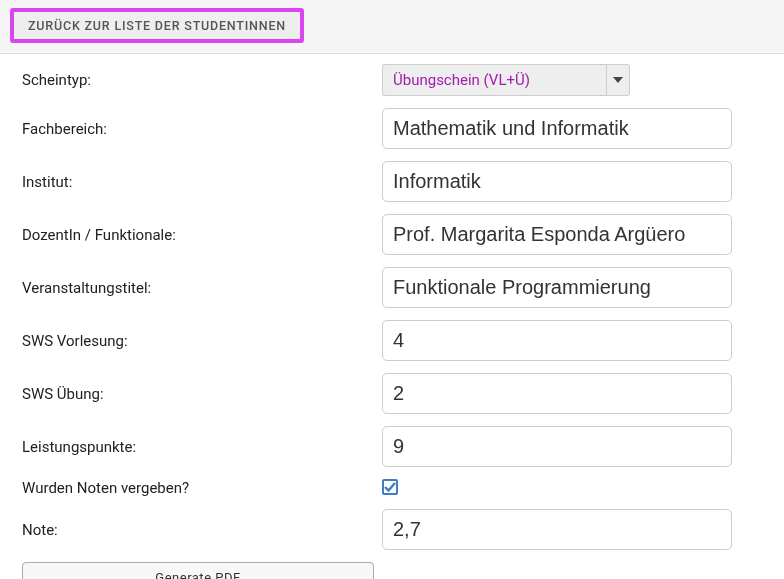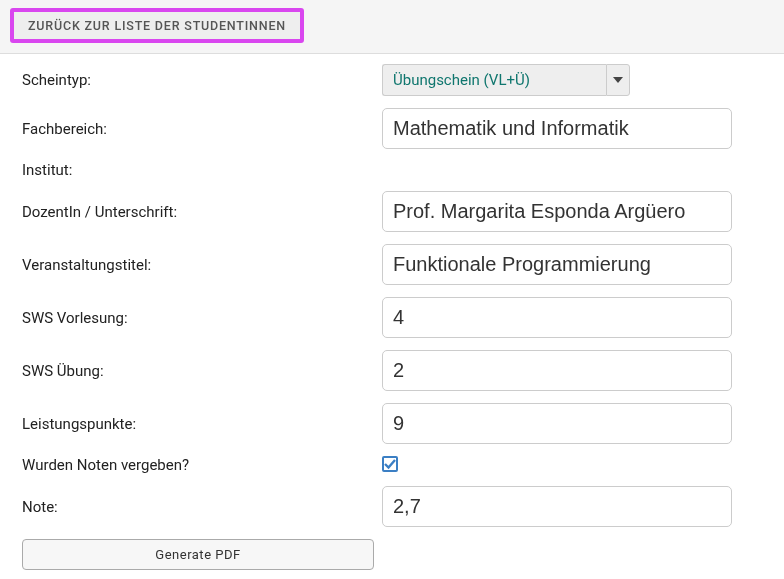--- a/index.html
+++ b/index.html
@@ -60,21 +60,21 @@
     width: 248px;
   }
   .select-val {
     flex: 1;
     background: #eeeeee;
     border: 1px solid #ccc;
     border-right: none;
     border-radius: 3px 0 0 3px;
     padding: 6px 10px;
     font-size: 15px;
-    color: #0f766e;
+    color: #a21caf;
   }
   .select-btn {
     width: 24px;
     background: #eeeeee;
     border: 1px solid #ccc;
     border-radius: 0 3px 3px 0;
     display: flex;
     align-items: center;
     justify-content: center;
     cursor: pointer;
@@ -131,24 +131,27 @@
 
   <div class="row">
     <div class="label-col">Fachbereich:</div>
     <div class="field-col">
       <input class="text-input" type="text" value="Mathematik und Informatik" style="">
     </div>
   </div>
 
   <div class="row">
     <div class="label-col">Institut:</div>
-  </div>
-
-  <div class="row">
-    <div class="label-col">DozentIn / Unterschrift:</div>
+    <div class="field-col">
+      <input class="text-input" type="text" value="Informatik" style="">
+    </div>
+  </div>
+
+  <div class="row">
+    <div class="label-col">DozentIn / Funktionale:</div>
     <div class="field-col">
       <input class="text-input" type="text" value="Prof. Margarita Esponda Argüero" style="">
     </div>
   </div>
 
   <div class="row">
     <div class="label-col">Veranstaltungstitel:</div>
     <div class="field-col">
       <input class="text-input" type="text" value="Funktionale Programmierung" style="">
     </div>

